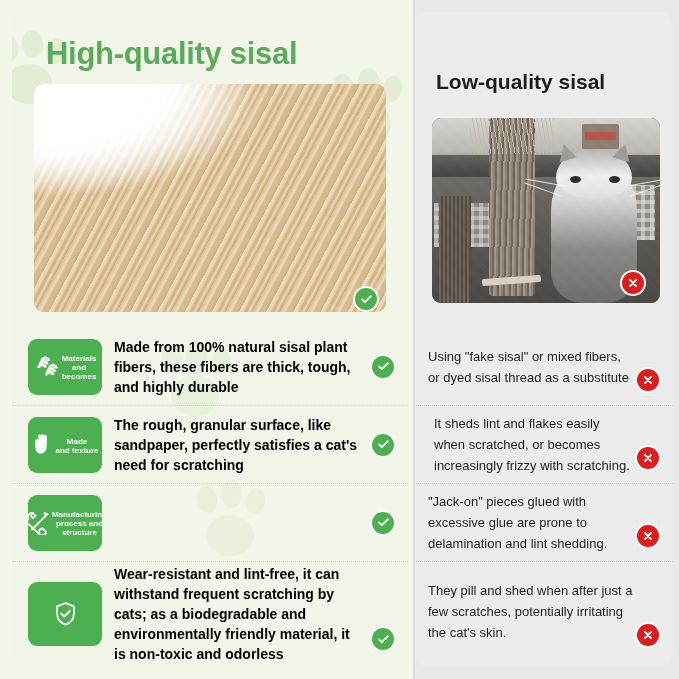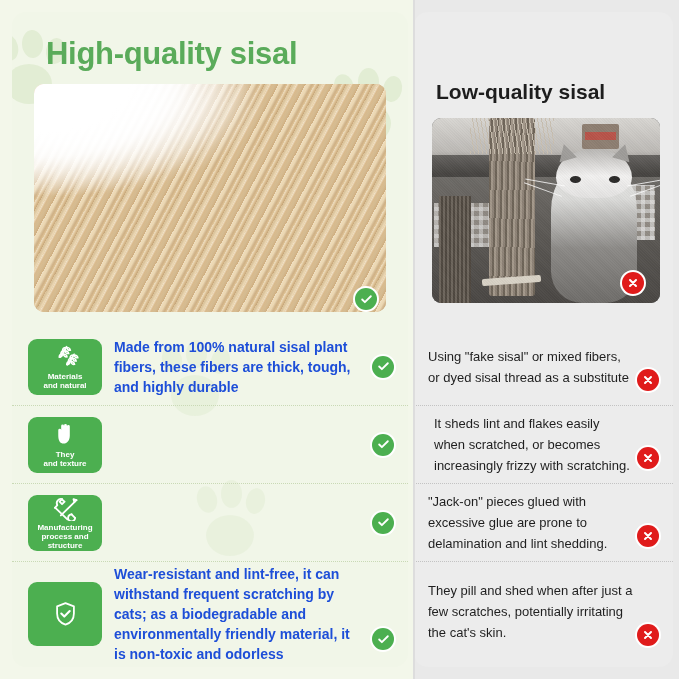--- a/index.html
+++ b/index.html
@@ -105,36 +105,36 @@
     box-sizing:border-box;
     padding:0 16px 0 16px;
     border-bottom:1px dotted #c9d9b5;
   }
   .row-l:last-child{border-bottom:none;}
   .icon-tile{
     flex:0 0 auto;
     width:74px;height:56px;
     background:#4caf50;
     border-radius:9px;
-    display:flex;flex-direction:column;
+    display:flex;flex-direction:row;
     align-items:center;justify-content:center;
     color:#ffffff;
     overflow:hidden;
     padding:3px 2px;
     box-sizing:border-box;
   }
   .icon-tile .glyph{display:flex;align-items:center;justify-content:center;height:26px;}
   .icon-tile .tile-label{
     font-size:8px;line-height:9px;font-weight:bold;
     text-align:center;margin-top:2px;
     padding:0 1px;
   }
   .row-l-text{
     flex:1 1 auto;
-    color:#1d4ed8;
+    color:#000000;
     font-size:14px;line-height:20px;
     font-weight:bold;
     padding-left:12px;padding-right:28px;
   }
   .row-l .badge-ok{right:12px;top:50%;transform:translateY(-50%);}
 
   
   .panel-right{
     position:relative;
     width:265px;height:679px;
@@ -144,21 +144,21 @@
   }
   .right-inner{
     position:absolute;
     left:0px;top:12px;
     width:259px;height:655px;
     background:#ececec;
     border-radius:14px;
     overflow:hidden;
   }
   .right-title{
-    position:absolute;left:22px;top:68px;
+    position:absolute;left:22px;top:58px;
     font-size:21px;font-weight:bold;color:#1d1d1d;
     white-space:nowrap;z-index:3;
   }
   .photo-right{
     position:absolute;left:18px;top:106px;
     width:228px;height:185px;
     border-radius:9px;overflow:hidden;z-index:3;
     background:#5a5a5a;
   }
   .ph-bg{position:absolute;inset:0;background:linear-gradient(180deg,#d8d6d2 0%,#bdbab6 18%,#6f6c68 30%,#5c5955 62%,#4a4744 100%);}
@@ -304,41 +304,42 @@
                   <path d="M27 12 L19 25"></path>
                   <path d="M27 13 q4 0 4.5 3.5 Q28 17 27 13.5"></path>
                     <path d="M26 13 q-4 .3-4 3.8 Q25.5 17.2 26 13.6"></path>
                   <path d="M25 17 q4 0 4.5 3.5 Q26 21 25 17.5"></path>
                     <path d="M24 17 q-4 .3-4 3.8 Q23.5 21.2 24 17.6"></path>
                   <path d="M23 21 q4 0 4.5 3.5 Q24 25 23 21.5"></path>
                     <path d="M22 21 q-4 .3-4 3.8 Q21.5 25.2 22 21.6"></path>
                 </g>
               </svg>
             </span>
-            <span class="tile-label"><span>Materials</span><br><span>and natural</span></span>
+            <span class="tile-label"><span>Materials</span><br><span>and becomes</span></span>
           </div>
           <div class="row-l-text">Made from 100% natural sisal plant fibers, these fibers are thick, tough, and highly durable</div>
           <div class="badge-ok">
             <div class="circ">
               <svg width="13" height="13" viewBox="0 0 24 24">
                   <path d="M20 6L9 17l-5-5" fill="none" stroke="#ffffff" stroke-width="3.4" stroke-linecap="round" stroke-linejoin="round"></path>
                 </svg>
             </div>
           </div>
         </div>
 
         <div class="row-l" style="height:78px;">
           <div class="icon-tile">
             <span class="glyph">
               <svg width="24" height="25" viewBox="0 0 24 26">
                 <path d="M5 14V8.6a1.5 1.5 0 0 1 3 0V4.2a1.5 1.5 0 0 1 3 0V3.6a1.5 1.5 0 0 1 3 0v1.1a1.5 1.5 0 0 1 3 0V14c0 5-2.6 8.4-6.4 8.4C6.9 22.4 5 19.4 5 14z" fill="#ffffff"></path>
               </svg>
             </span>
-            <span class="tile-label"><span>They</span><br><span>and texture</span></span>
-          </div>
+            <span class="tile-label"><span>Made</span><br><span>and texture</span></span>
+          </div>
+          <div class="row-l-text">The rough, granular surface, like sandpaper, perfectly satisfies a cat's need for scratching</div>
           <div class="badge-ok">
             <div class="circ">
               <svg width="13" height="13" viewBox="0 0 24 24">
                   <path d="M20 6L9 17l-5-5" fill="none" stroke="#ffffff" stroke-width="3.4" stroke-linecap="round" stroke-linejoin="round"></path>
                 </svg>
             </div>
           </div>
         </div>
 
         <div class="row-l" style="height:78px;">

